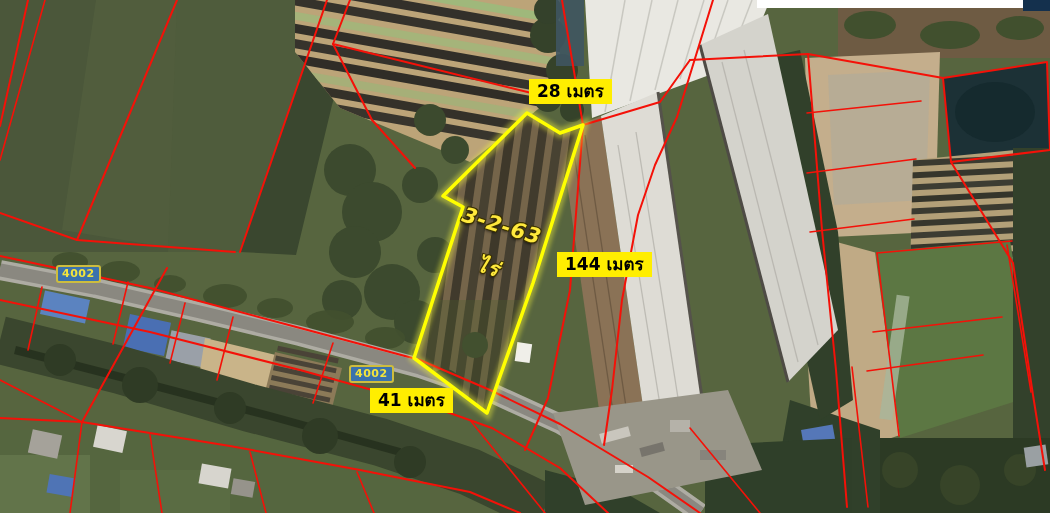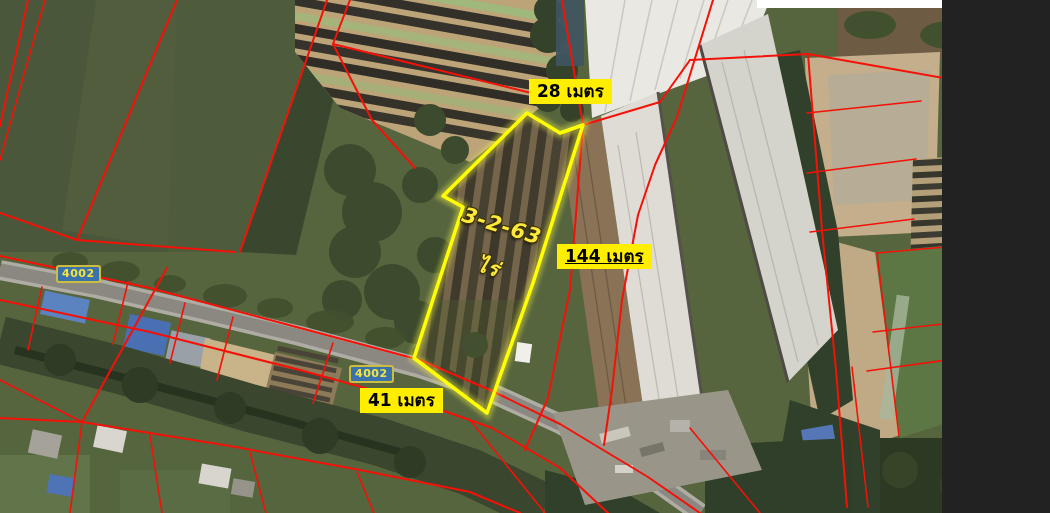--- a/index.html
+++ b/index.html
@@ -1,20 +1,19 @@
 <!DOCTYPE html>
 <html style="--label-bg: #ffee00; --label-text: #000000; --plot-outline: #ffff00; --parcel-line: #f41108; --badge-bg: #3a72ad; --badge-border: #cdbd3e; --badge-text: #f2e43c; --area-text: #ffe93c;"><head>
 <meta charset="utf-8">
 <style>
   html,body{margin:0;padding:0;background:#222;}
   #screenshot{
-    position:relative;width:922px;height:513px;overflow:hidden;
+    position:relative;width:1050px;height:513px;overflow:hidden;
     background:#57653f;
     font-family:"DejaVu Sans","Liberation Sans",sans-serif;
-    padding-left:20px;
   }
   #screenshot svg{position:absolute;left:0;top:0;}
   .pline{fill:none;stroke:var(--parcel-line,#f41108);stroke-width:2;stroke-linecap:round;stroke-linejoin:round;}
   .pline-thin{fill:none;stroke:var(--parcel-line,#f41108);stroke-width:1.6;stroke-linecap:round;}
   .dim-label{
     position:absolute;background:var(--label-bg,#ffee00);color:var(--label-text,#000);
     font-weight:bold;font-size:17px;line-height:1;padding:4px 8px;white-space:nowrap;
   }
   .route-badge{
     position:absolute;background:var(--badge-bg,#3a72ad);
@@ -24,22 +23,22 @@
   }
   .area-label{
     position:absolute;color:var(--area-text,#ffe93c);font-weight:bold;font-style:italic;
     white-space:nowrap;letter-spacing:1px;
     text-shadow:-1px -1px 0 #3c3200,1px -1px 0 #3c3200,-1px 1px 0 #3c3200,1px 1px 0 #3c3200,0 2px 3px rgba(0,0,0,.65);
   }
   #area-line1{left:461px;top:214px;font-size:21px;transform:rotate(17deg);}
   #area-line2{left:477px;top:251px;font-size:20px;transform:rotate(17deg);}
   #dim-top{left:529px;top:79px;}
   #dim-left{left:350px;top:196px;}
-  #dim-right{left:557px;top:244px;text-decoration:underline;}
-  #dim-bottom{left:360px;top:388px;}
+  #dim-right{left:557px;top:252px;}
+  #dim-bottom{left:370px;top:388px;}
   #badge-1{left:56px;top:265px;}
   #badge-2{left:349px;top:365px;}
   .white-strip{position:absolute;left:757px;top:0;width:266px;height:8px;background:#ffffff;}
   .corner-strip{position:absolute;left:1023px;top:0;width:27px;height:11px;background:#14304d;}
 </style>
 </head>
 <body>
 
 <div id="screenshot">
 

